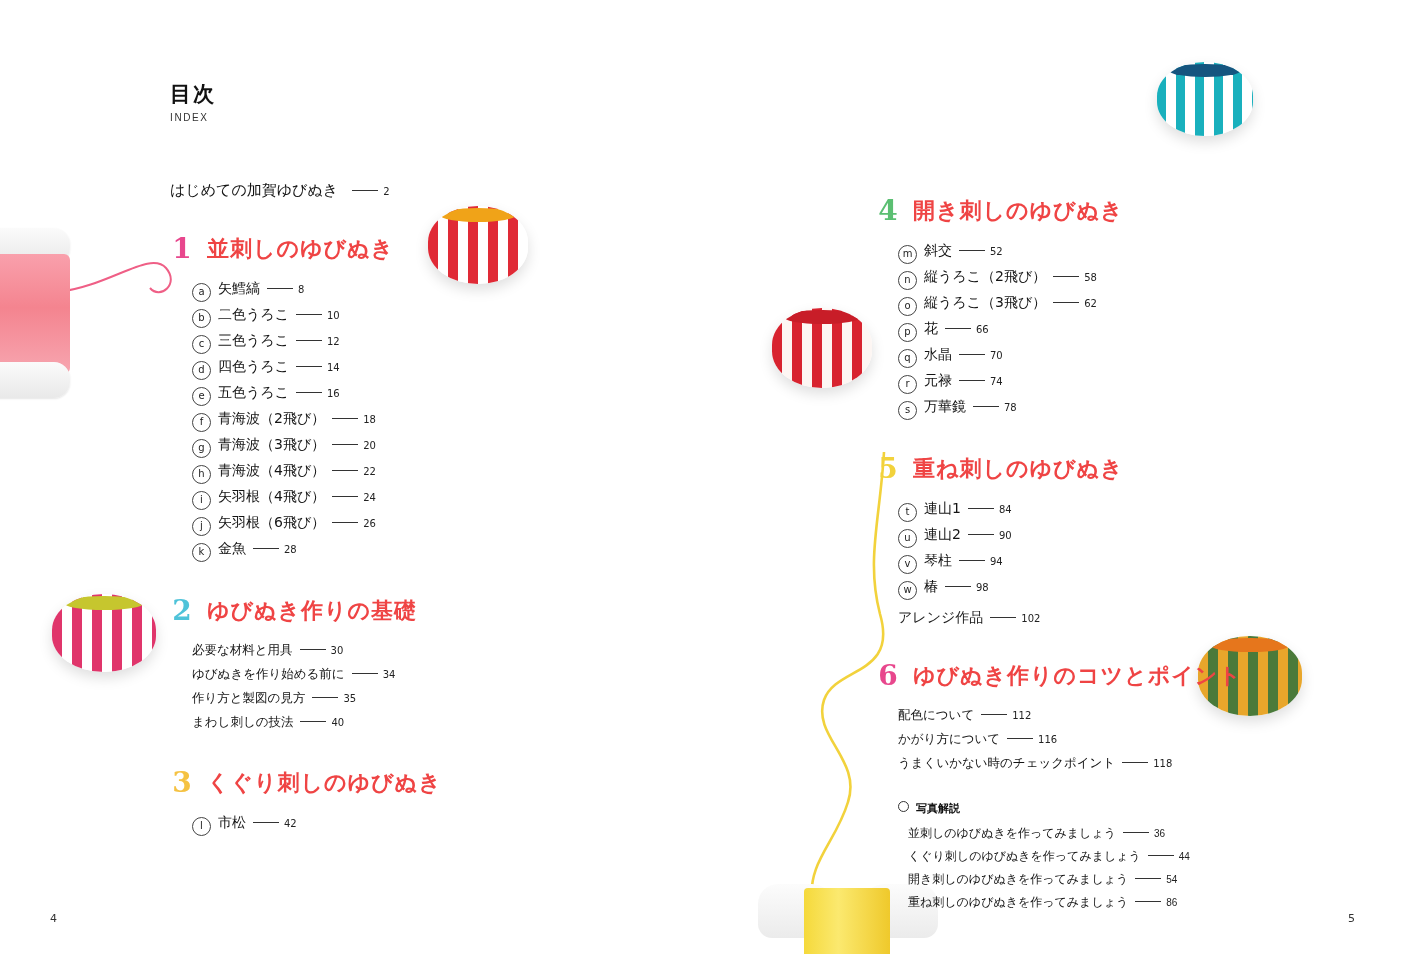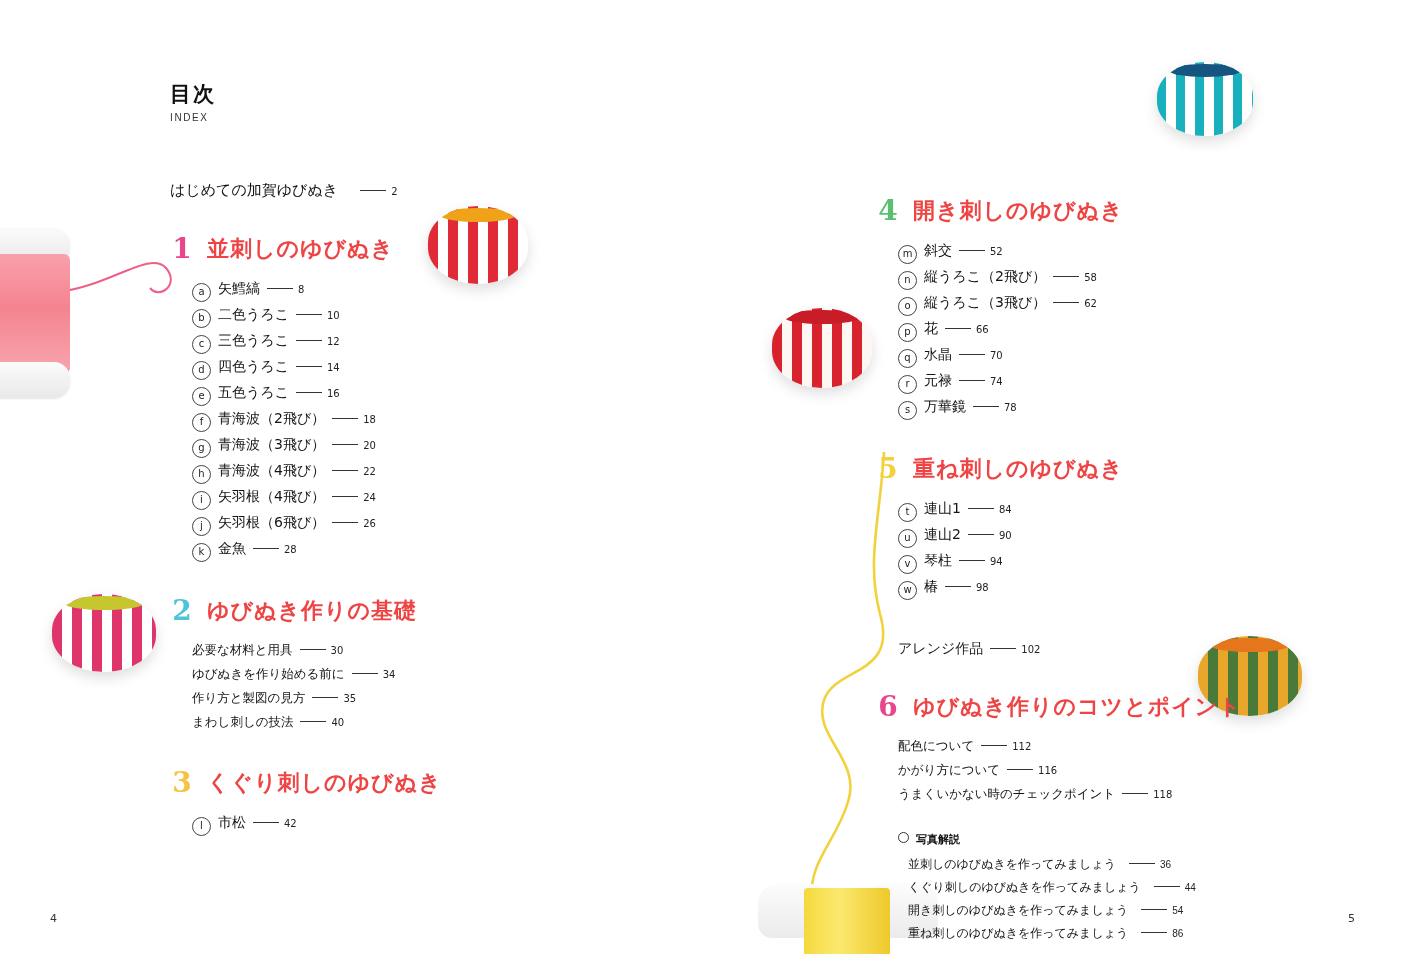--- a/index.html
+++ b/index.html
@@ -157,21 +157,21 @@
     margin-top: 4px;
   }
 
   .intro-line {
     margin-top: 58px;
     font-family: "DejaVu Sans", sans-serif;
     font-size: 15px;
     color: #141414;
     display: flex;
     align-items: baseline;
-    gap: 22px;
+    gap: 14px;
   }
   .dashnum {
     font-size: 10px;
     color: #222;
     white-space: nowrap;
   }
   .dashnum .dash {
     display: inline-block;
     width: 26px;
     border-top: 1px solid #333;
@@ -249,29 +249,29 @@
   }
   .ring {
     width: 9px; height: 9px;
     border: 1px solid #333;
     border-radius: 50%;
     display: inline-block;
   }
   .sub-item {
     display: flex;
     align-items: baseline;
-    gap: 13px;
+    gap: 7px;
     font-size: 12px;
     line-height: 22px;
     padding-left: 10px;
     color: #141414;
   }
 
   .arrange {
-    margin-top: 40px;
+    margin-top: 9px;
     padding-left: 22px;
     font-family: "DejaVu Sans", sans-serif;
     font-size: 14px;
     display: flex;
     align-items: baseline;
     gap: 7px;
   }
 
   .folio {
     position: absolute;

